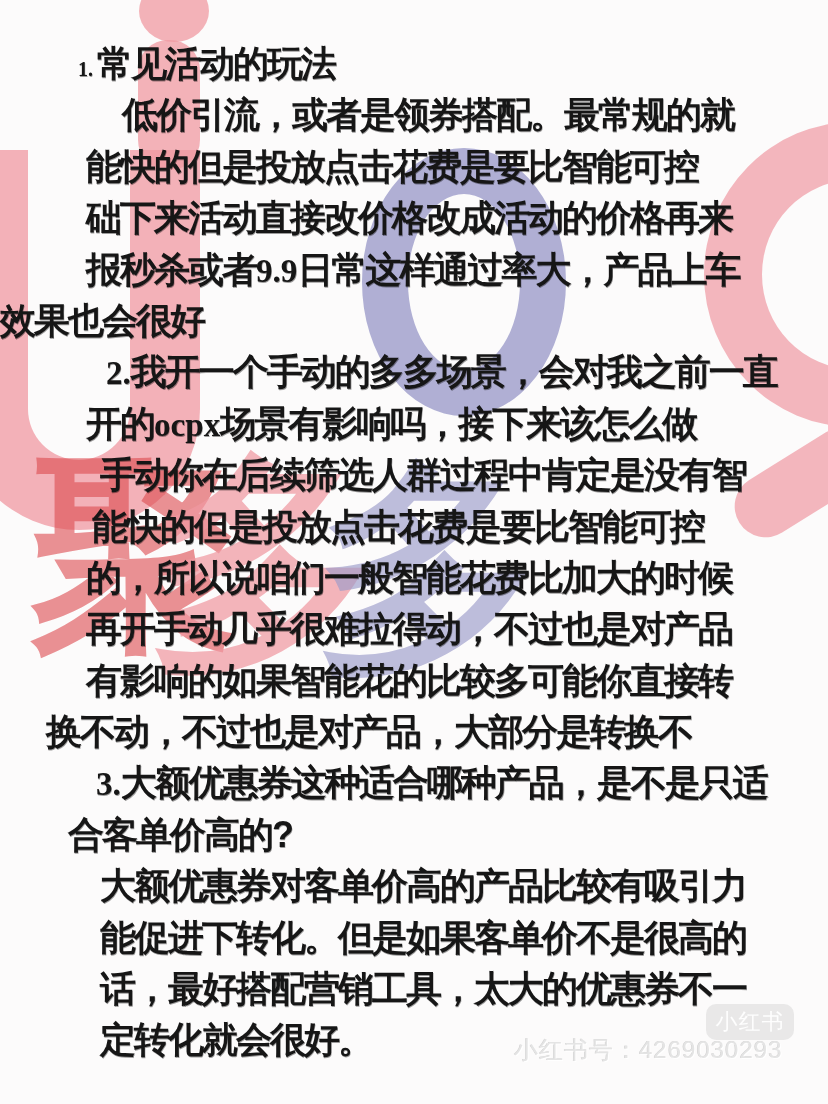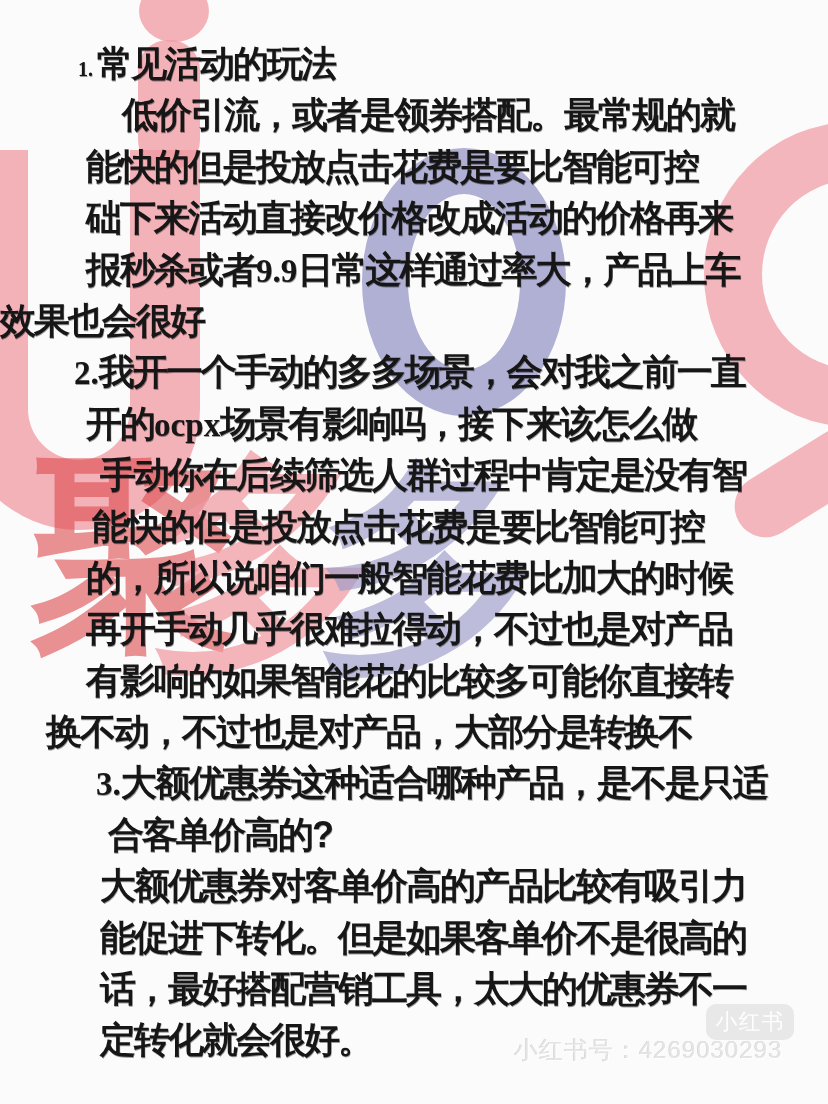--- a/index.html
+++ b/index.html
@@ -107,30 +107,30 @@
     <div class="wm-char wm-duo2">多</div>
   </div>
 
   <div class="textblock">
       <div class="line" style="padding-left: 78px;"><span class="num-small">1.</span><span>常见活动的玩法</span></div>
       <div class="line" style="padding-left: 122px;"><span>低价引流，或者是领券搭配。最常规的就</span></div>
       <div class="line" style="padding-left: 86px;"><span>能快的但是投放点击花费是要比智能可控</span></div>
       <div class="line" style="padding-left: 86px;"><span>础下来活动直接改价格改成活动的价格再来</span></div>
       <div class="line" style="padding-left: 86px;"><span>报秒杀或者</span><span class="latin">9.9</span><span>日常这样通过率大，产品上车</span></div>
       <div class="line" style=""><span>效果也会很好</span></div>
-      <div class="line" style="padding-left: 74px;"><span class="latin">2.</span><span>我开一个手动的多多场景，会对我之前一直</span></div>
+      <div class="line" style="padding-left: 74px; margin-left: 32px;"><span class="latin">2.</span><span>我开一个手动的多多场景，会对我之前一直</span></div>
       <div class="line" style="padding-left: 86px;"><span>开的</span><span class="latin">ocpx</span><span>场景有影响吗，接下来该怎么做</span></div>
       <div class="line" style="padding-left: 100px;"><span>手动你在后续筛选人群过程中肯定是没有智</span></div>
       <div class="line" style="padding-left: 92px;"><span>能快的但是投放点击花费是要比智能可控</span></div>
       <div class="line" style="padding-left: 86px;"><span>的，所以说咱们一般智能花费比加大的时候</span></div>
       <div class="line" style="padding-left: 86px;"><span>再开手动几乎很难拉得动，不过也是对产品</span></div>
       <div class="line" style="padding-left: 86px;"><span>有影响的如果智能花的比较多可能你直接转</span></div>
       <div class="line" style="padding-left: 46px;"><span>换不动，不过也是对产品，大部分是转换不</span></div>
       <div class="line" style="padding-left: 96px;"><span class="latin">3.</span><span>大额优惠券这种适合哪种产品，是不是只适</span></div>
-      <div class="line" style="padding-left: 68px; margin-left: 40px;"><span>合客单价高的?</span></div>
+      <div class="line" style="padding-left: 68px;"><span>合客单价高的?</span></div>
       <div class="line" style="padding-left: 100px;"><span>大额优惠券对客单价高的产品比较有吸引力</span></div>
       <div class="line" style="padding-left: 100px;"><span>能促进下转化。但是如果客单价不是很高的</span></div>
       <div class="line" style="padding-left: 100px;"><span>话，最好搭配营销工具，太大的优惠券不一</span></div>
       <div class="line" style="padding-left: 100px;"><span>定转化就会很好。</span></div>
     </div>
 
   <div class="xhs-badge">小红书</div>
   <div class="xhs-id">小红书号：4269030293</div>
 
 </div>

